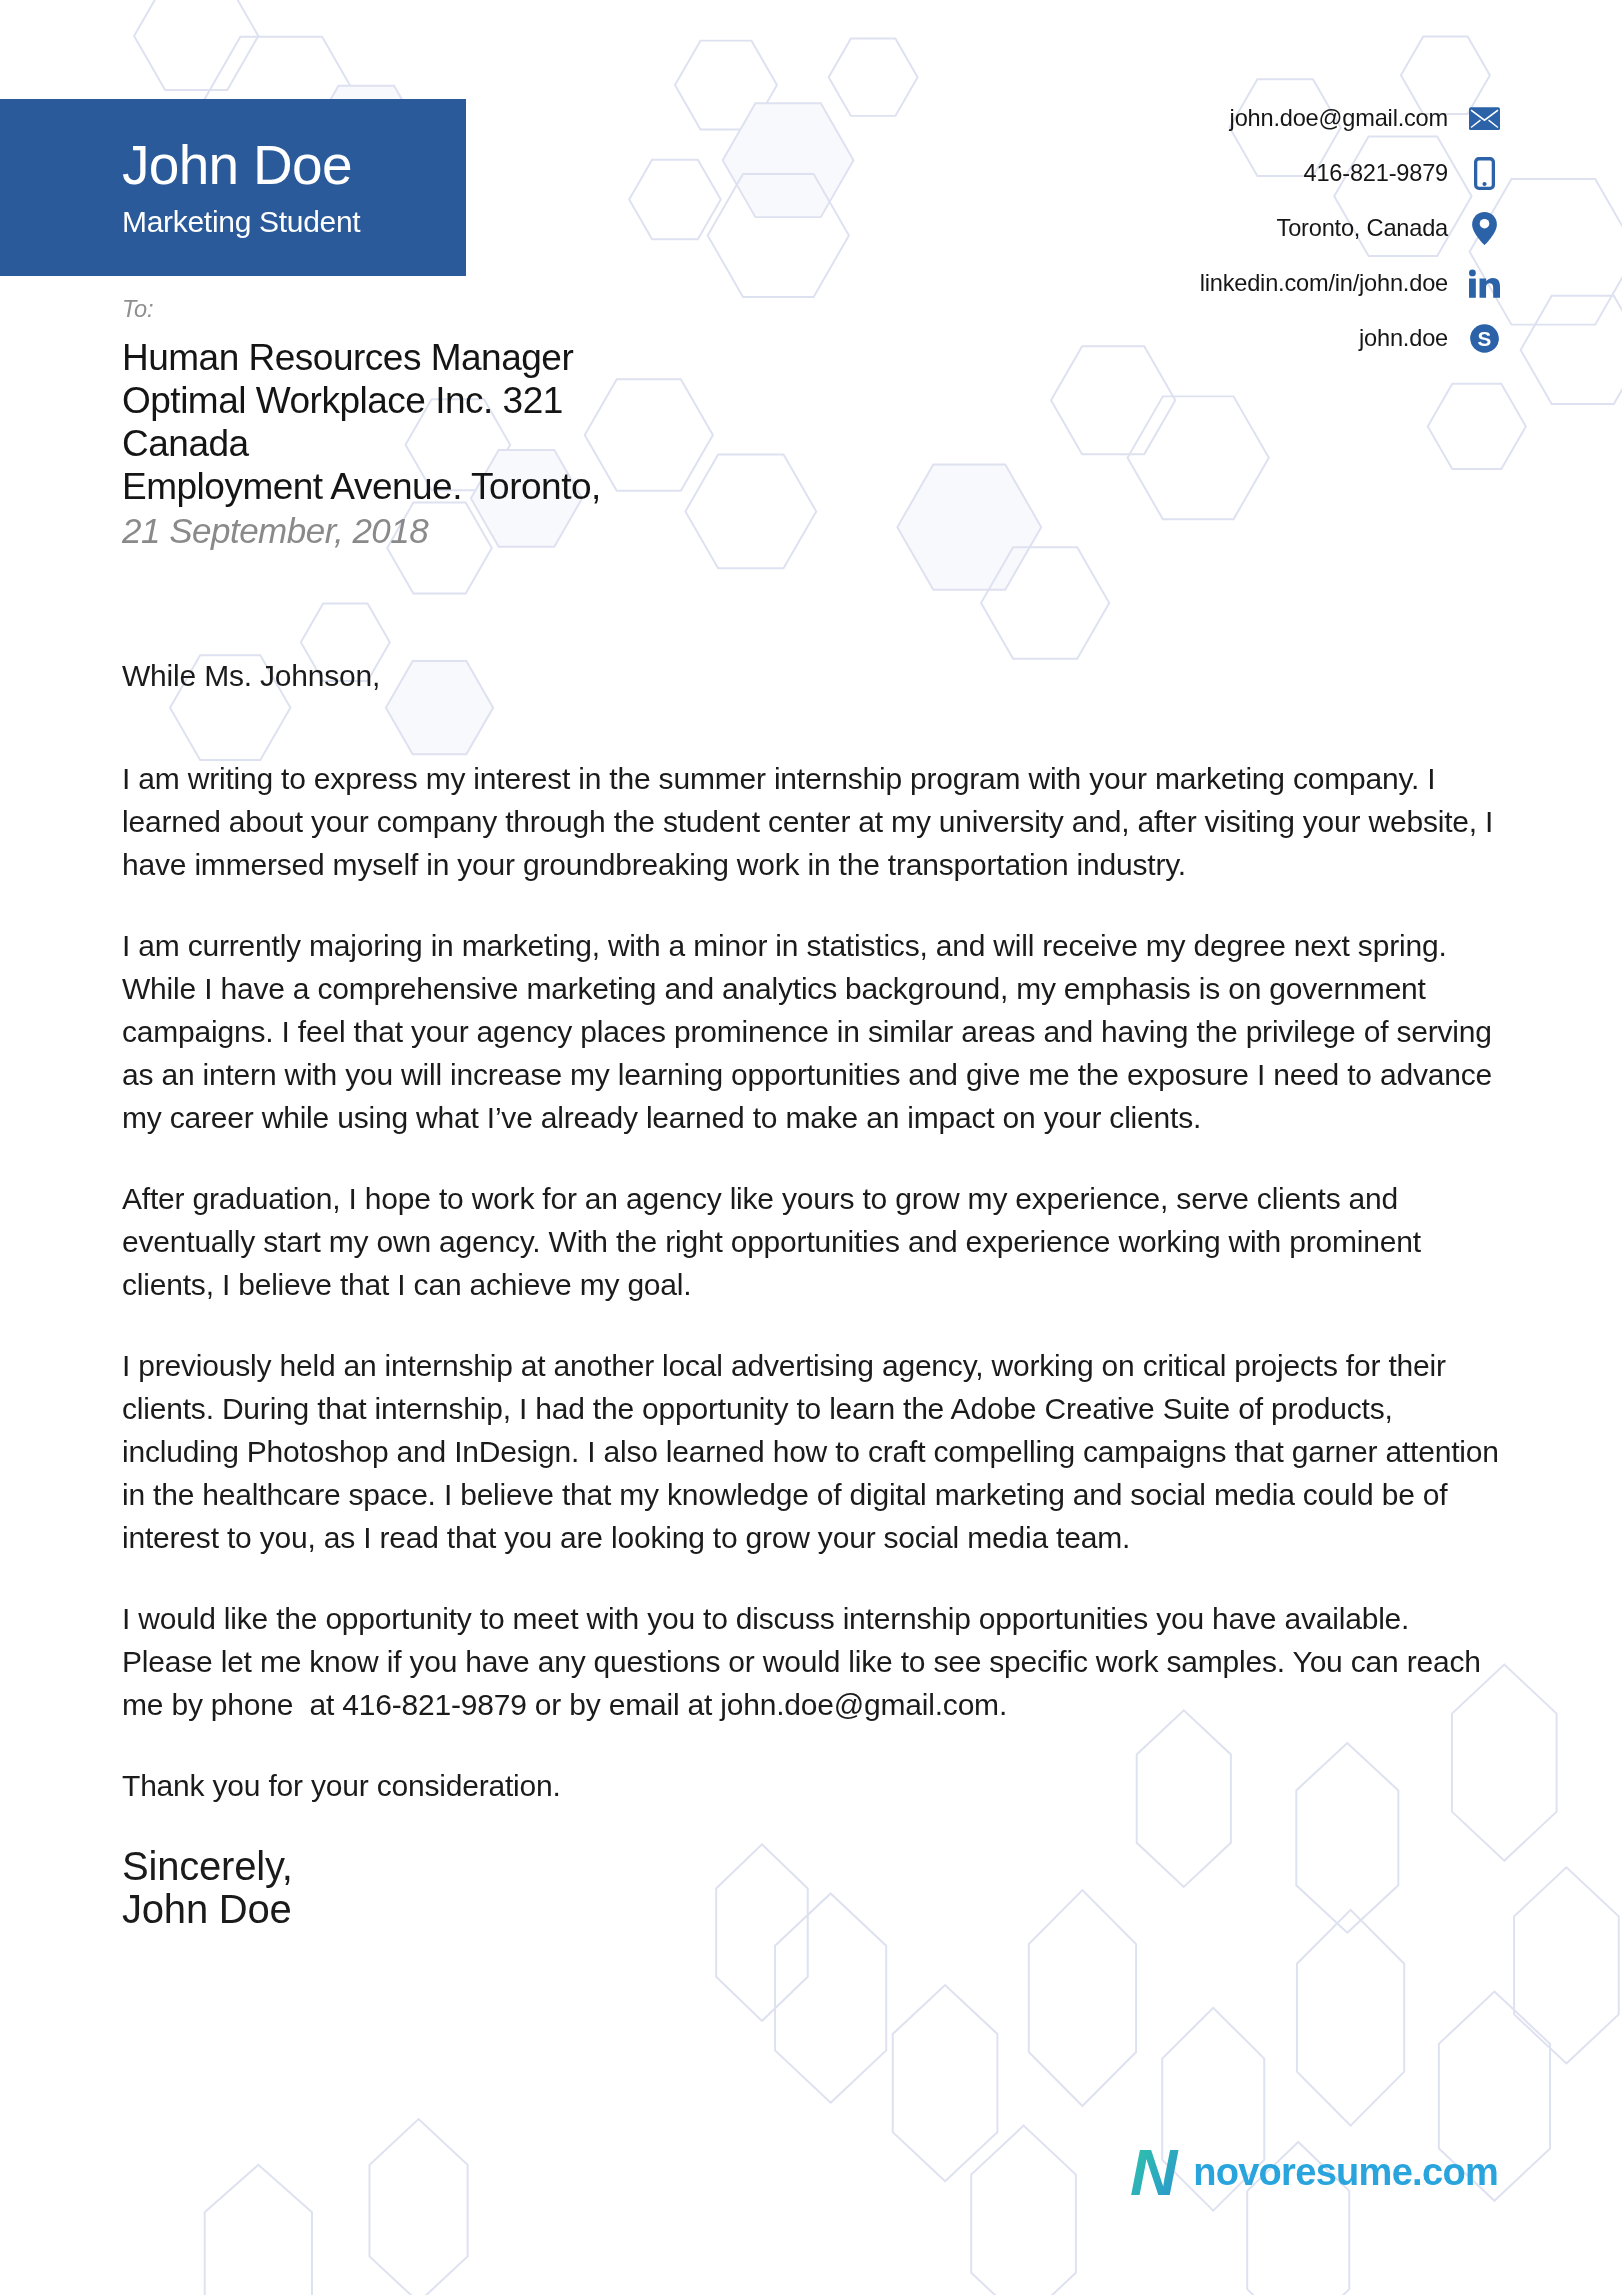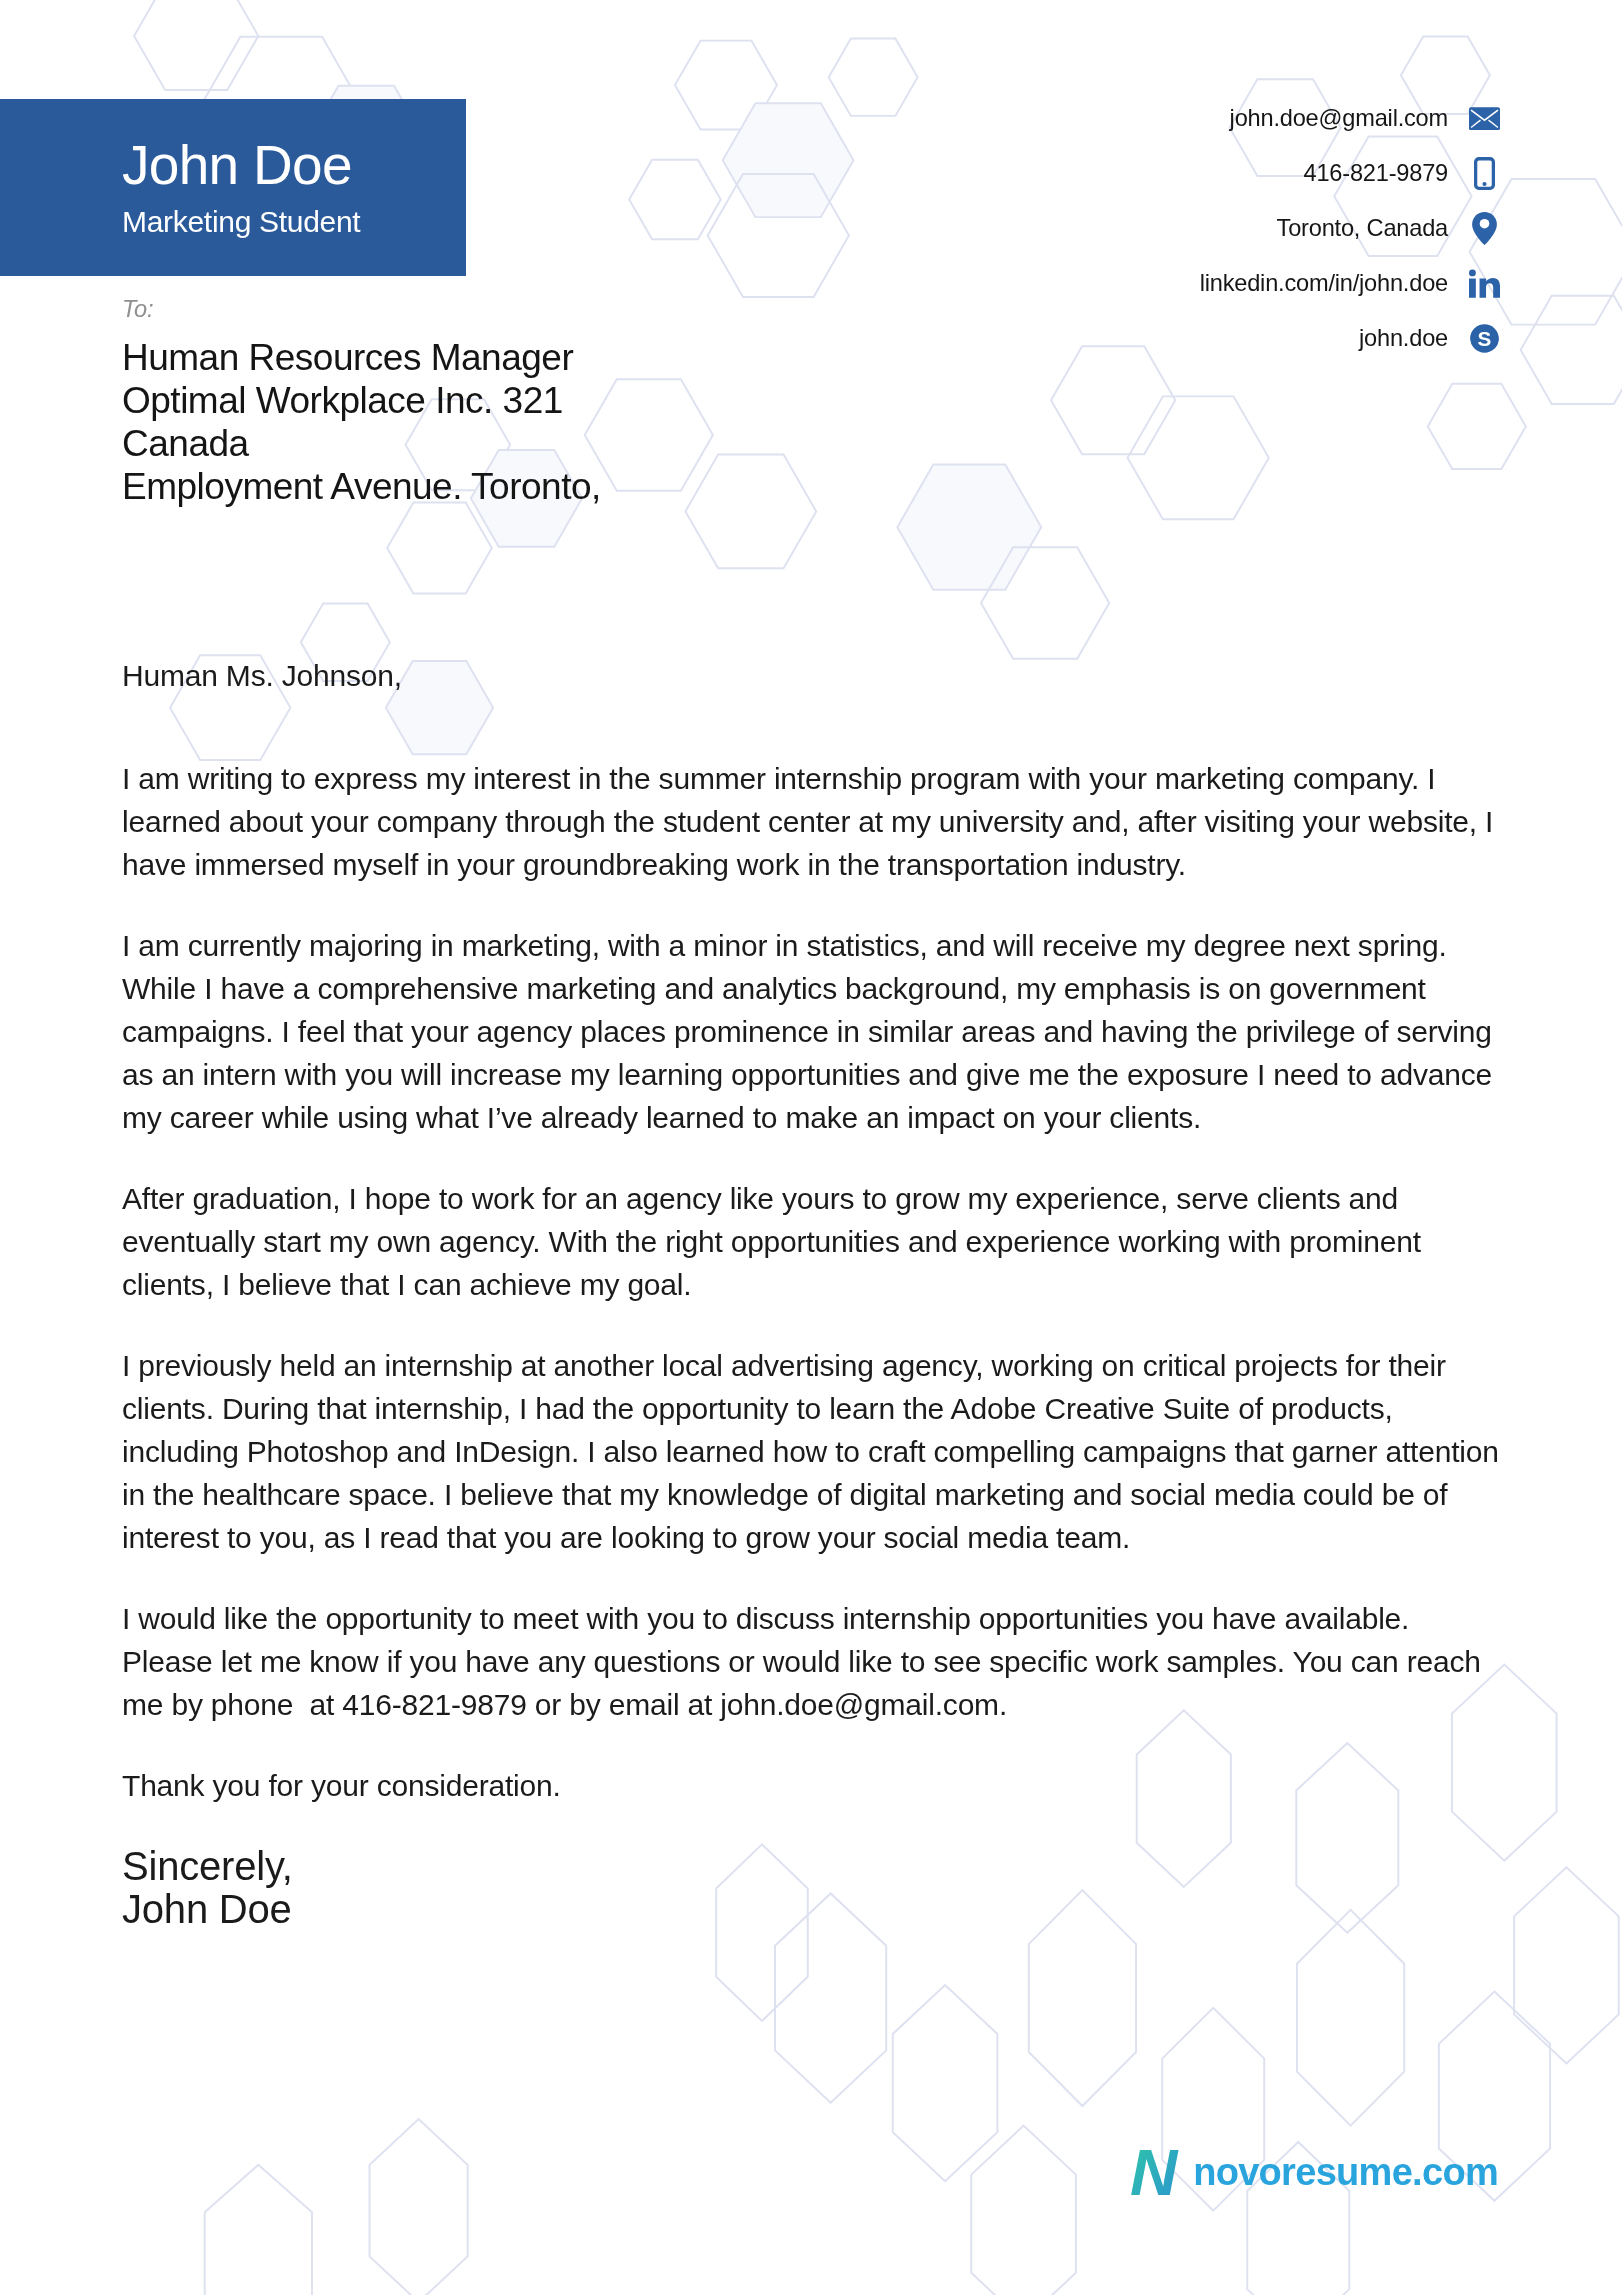--- a/index.html
+++ b/index.html
@@ -154,24 +154,25 @@
     </span>
   </div>
 </div>
 
 <div class="layer to-section">
   <div class="to-label">To:</div>
   <div class="recipient-line">Human Resources Manager</div>
   <div class="recipient-line">Optimal Workplace Inc. 321</div>
   <div class="recipient-line">Canada</div>
   <div class="recipient-line">Employment Avenue. Toronto,</div>
+  <div class="letter-date">21 September, 2018</div>
 </div>
 
 <div class="layer letter">
-  <p class="salutation">Human Ms. Johnson,</p>
+  <p class="salutation">While Ms. Johnson,</p>
   <p class="para">I am writing to express my interest in the summer internship program with your marketing company. I learned about your company through the student center at my university and, after visiting your website, I have immersed myself in your groundbreaking work in the transportation industry.</p>
   <p class="para">I am currently majoring in marketing, with a minor in statistics, and will receive my degree next spring. While I have a comprehensive marketing and analytics background, my emphasis is on government campaigns. I feel that your agency places prominence in similar areas and having the privilege of serving as an intern with you will increase my learning opportunities and give me the exposure I need to advance my career while using what I’ve already learned to make an impact on your clients.</p>
   <p class="para">After graduation, I hope to work for an agency like yours to grow my experience, serve clients and eventually start my own agency. With the right opportunities and experience working with prominent clients, I believe that I can achieve my goal.</p>
   <p class="para">I previously held an internship at another local advertising agency, working on critical projects for their clients. During that internship, I had the opportunity to learn the Adobe Creative Suite of products, including Photoshop and InDesign. I also learned how to craft compelling campaigns that garner attention in the healthcare space. I believe that my knowledge of digital marketing and social media could be of interest to you, as I read that you are looking to grow your social media team.</p>
   <p class="para">I would like the opportunity to meet with you to discuss internship opportunities you have available. Please let me know if you have any questions or would like to see specific work samples. You can reach me by phone  at 416-821-9879 or by email at john.doe@gmail.com.</p>
   <p class="para thanks">Thank you for your consideration.</p>
   <div class="closing-block">
     <div class="closing">Sincerely,</div>
     <div class="signature">John Doe</div>
   </div>

